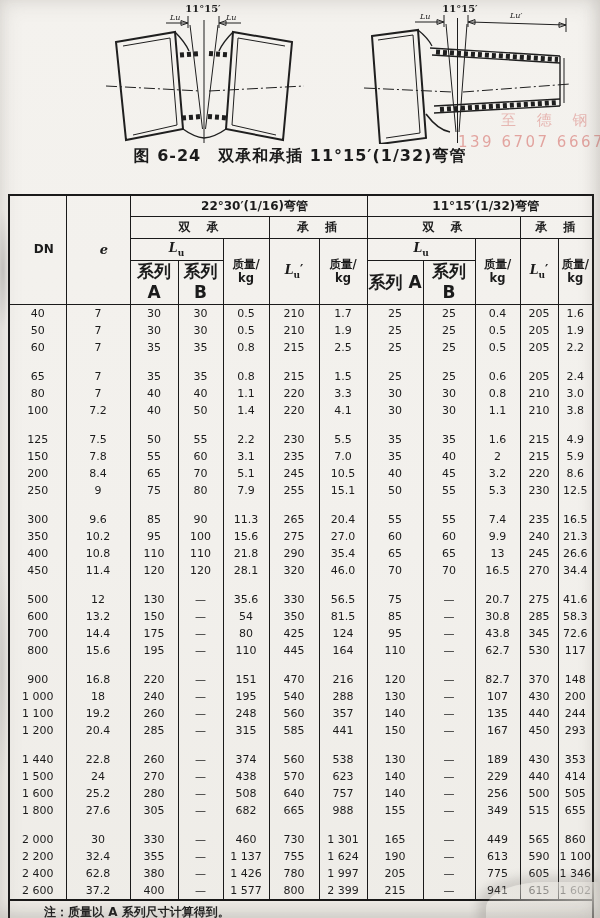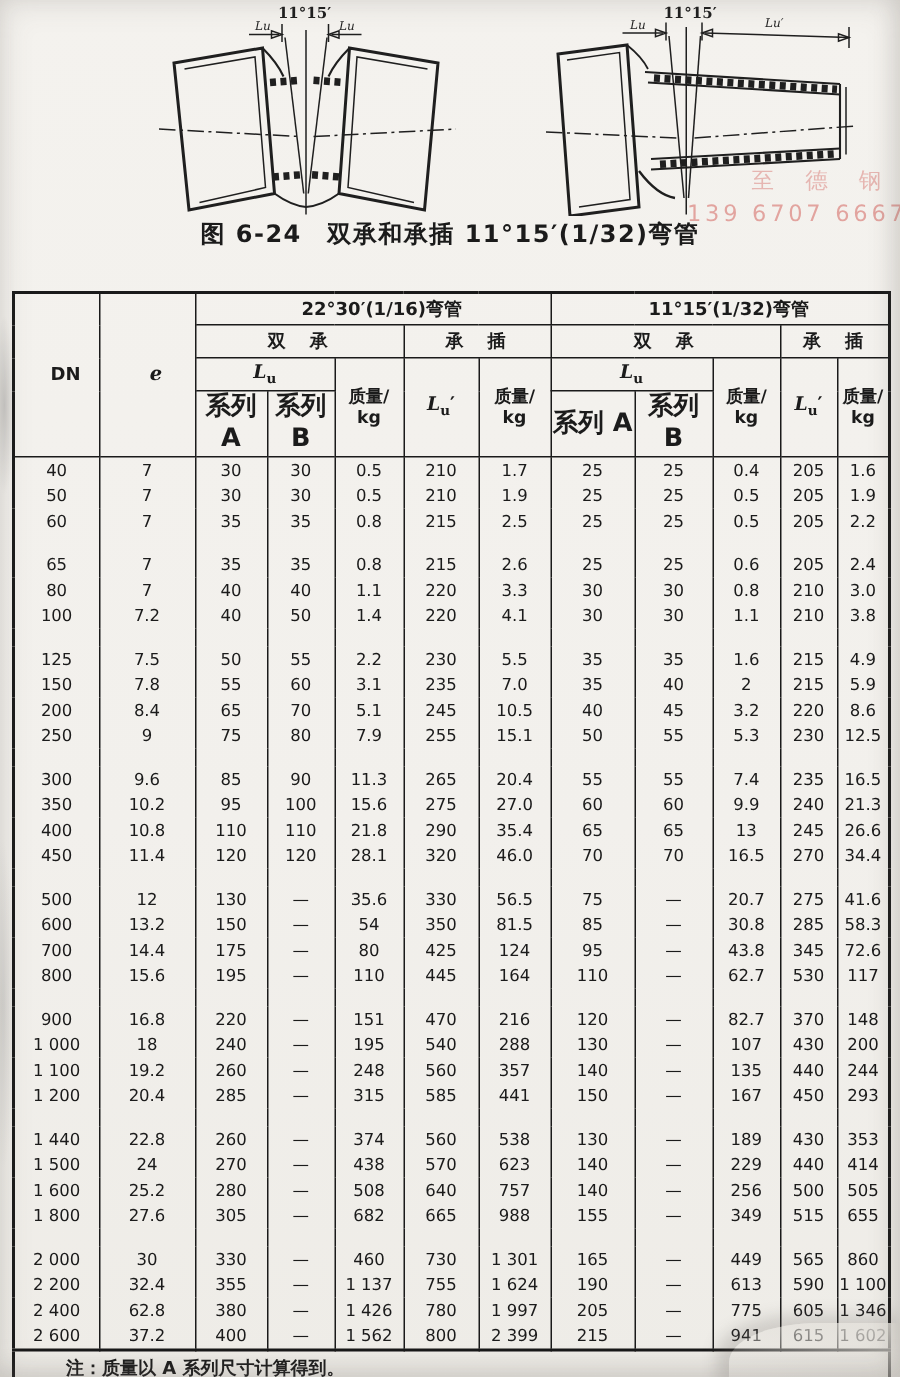--- a/index.html
+++ b/index.html
@@ -265,21 +265,21 @@
             <td></td>
             <td></td>
           </tr>
           <tr>
             <td>65</td>
             <td>7</td>
             <td>35</td>
             <td>35</td>
             <td>0.8</td>
             <td>215</td>
-            <td>2.6</td>
+            <td>1.5</td>
             <td>25</td>
             <td>25</td>
             <td>0.6</td>
             <td>205</td>
             <td>2.4</td>
           </tr>
           <tr>
             <td>80</td>
             <td>7</td>
             <td>40</td>
@@ -711,21 +711,21 @@
             <td>—</td>
             <td>775</td>
             <td>605</td>
             <td>1 346</td>
           </tr>
           <tr>
             <td>2 600</td>
             <td>37.2</td>
             <td>400</td>
             <td>—</td>
-            <td>1 562</td>
+            <td>1 577</td>
             <td>800</td>
             <td>2 399</td>
             <td>215</td>
             <td>—</td>
             <td>941</td>
             <td>615</td>
             <td>1 602</td>
           </tr>
         </tbody>
       <tfoot>

